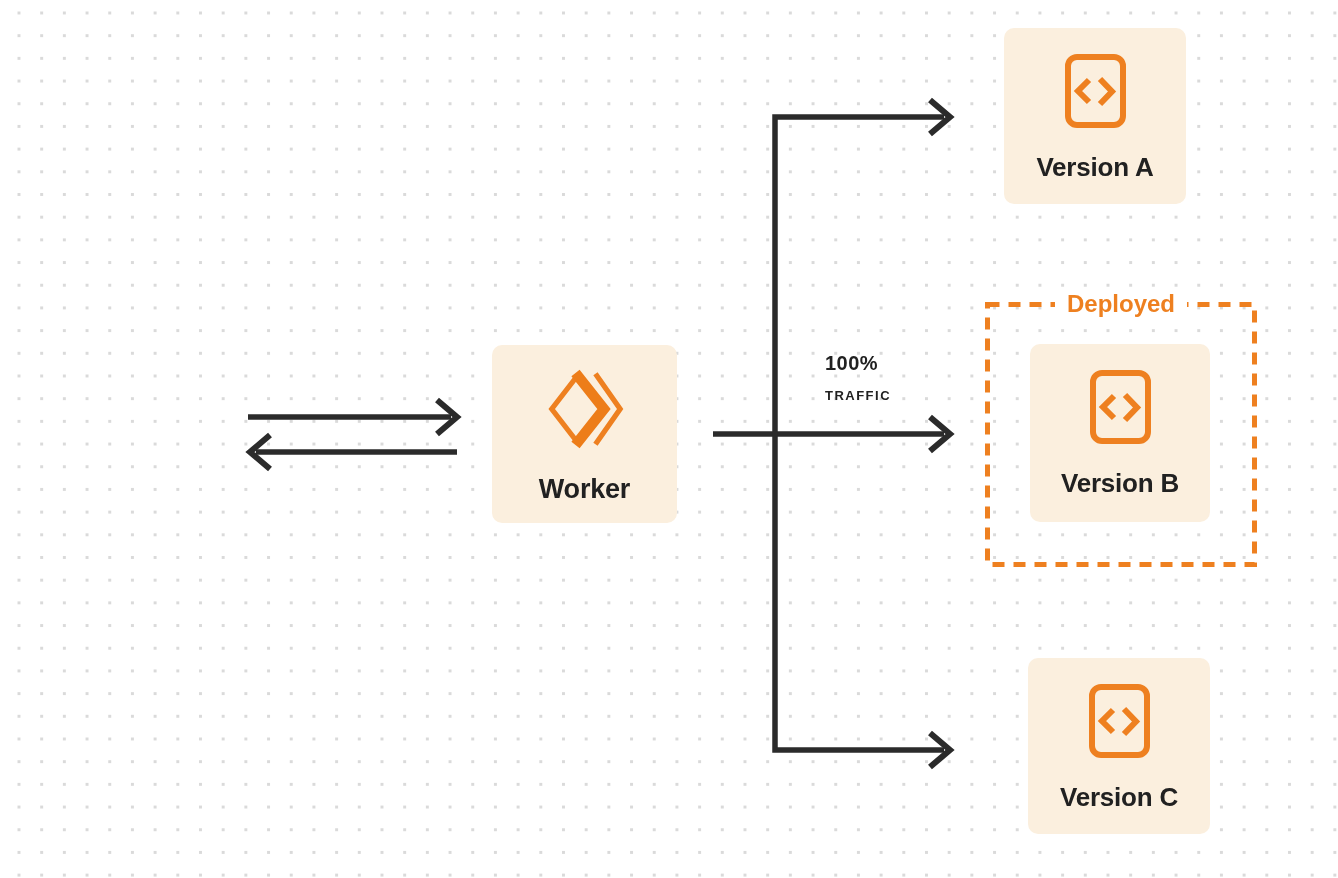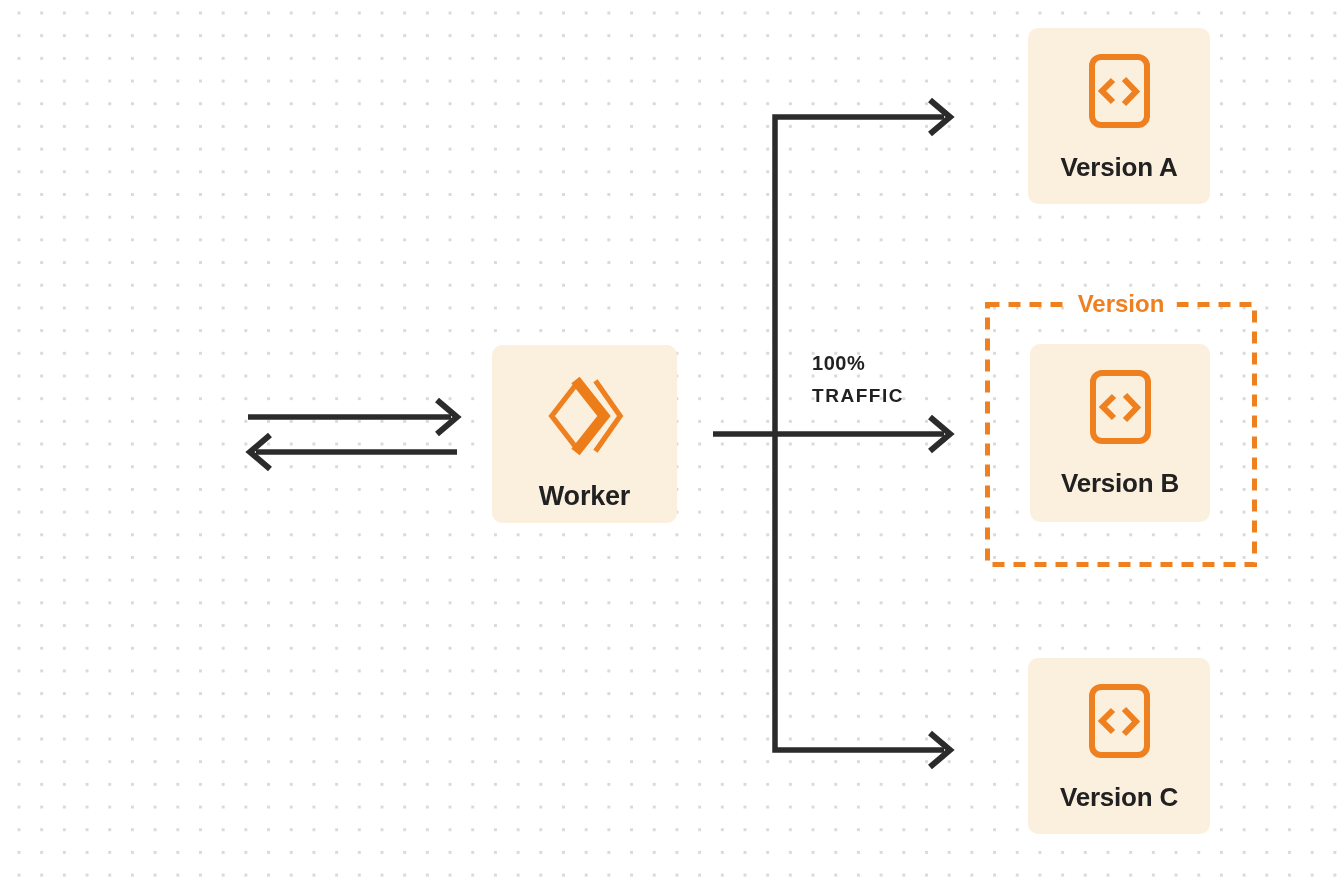--- a/index.html
+++ b/index.html
@@ -73,31 +73,31 @@
     left: 30px; top: 344px;
     width: 182px; height: 181px;
     background: var(--light-gray);
     justify-content: center;
   }
   .client-node .node-label { font-size: 27px; }
   .worker-node {
     left: 492px; top: 345px;
     width: 185px; height: 178px;
     background: var(--cream);
-    padding-top: 32px;
+    padding-top: 25px;
     gap: 26px;
   }
   .worker-node .node-label { font-size: 27px; }
   .version-node {
     width: 182px; height: 176px;
     background: var(--cream);
     padding-top: 26px;
     gap: 24px;
   }
-  .version-a { left: 1028px; top: 28px; }
+  .version-a { left: 1004px; top: 28px; }
   .version-b { left: 1030px; top: 344px; width: 180px; height: 178px; }
   .version-c { left: 1028px; top: 658px; }
   .logo-stroke-thin { stroke: var(--orange); stroke-width: 5.5; fill: none; stroke-linejoin: miter; stroke-linecap: butt; }
   .logo-stroke-thick { stroke: var(--orange-deep); stroke-width: 11; fill: none; stroke-linejoin: miter; stroke-linecap: butt; }
   .file-icon-stroke { stroke: var(--orange); stroke-width: 6; fill: none; stroke-linejoin: miter; stroke-linecap: butt; }
   .file-icon-rect { stroke: var(--orange); stroke-width: 6; fill: none; }
   .deployed-label {
     position: absolute;
     left: 1121px; top: 304px;
     transform: translate(-50%, -50%);
@@ -110,21 +110,21 @@
   }
   .traffic-label {
     position: absolute;
     left: 858px; top: 348px;
     transform: translateX(-50%);
     text-align: left;
     color: var(--ink);
     font-weight: 700;
   }
   .traffic-percent { font-size: 20px; line-height: 31px; letter-spacing: 0.5px; }
-  .traffic-word { font-size: 19px; line-height: 33px; letter-spacing: 1.5px; }
+  .traffic-word { font-size: 13px; line-height: 33px; letter-spacing: 1.5px; }
 </style>
 </head>
 <body>
 
 <div class="canvas">
 
   <svg class="overlay" viewBox="0 0 1338 878" aria-hidden="true">
     <g>
       <path class="arrow-line" d="M248 417 L451 417"></path>
       <path class="arrow-head" d="M437 400 L457 417 L437 434"></path>
@@ -179,20 +179,20 @@
 
   <div class="node version-node version-b">
     <svg width="61" height="74" viewBox="0 0 61 74" aria-hidden="true">
       <rect class="file-icon-rect" x="3" y="3" width="55" height="68" rx="9"></rect>
       <polyline class="file-icon-stroke" points="24,26 13,37 24,48"></polyline>
       <polyline class="file-icon-stroke" points="35,25 47,37.5 35,50"></polyline>
     </svg>
     <div class="node-label">Version B</div>
   </div>
 
-  <div class="deployed-label">Version</div>
+  <div class="deployed-label">Deployed</div>
 
   <div class="traffic-label">
     <div class="traffic-percent">100%</div>
     <div class="traffic-word">TRAFFIC</div>
   </div>
 
 </div>
 
 </body></html>

